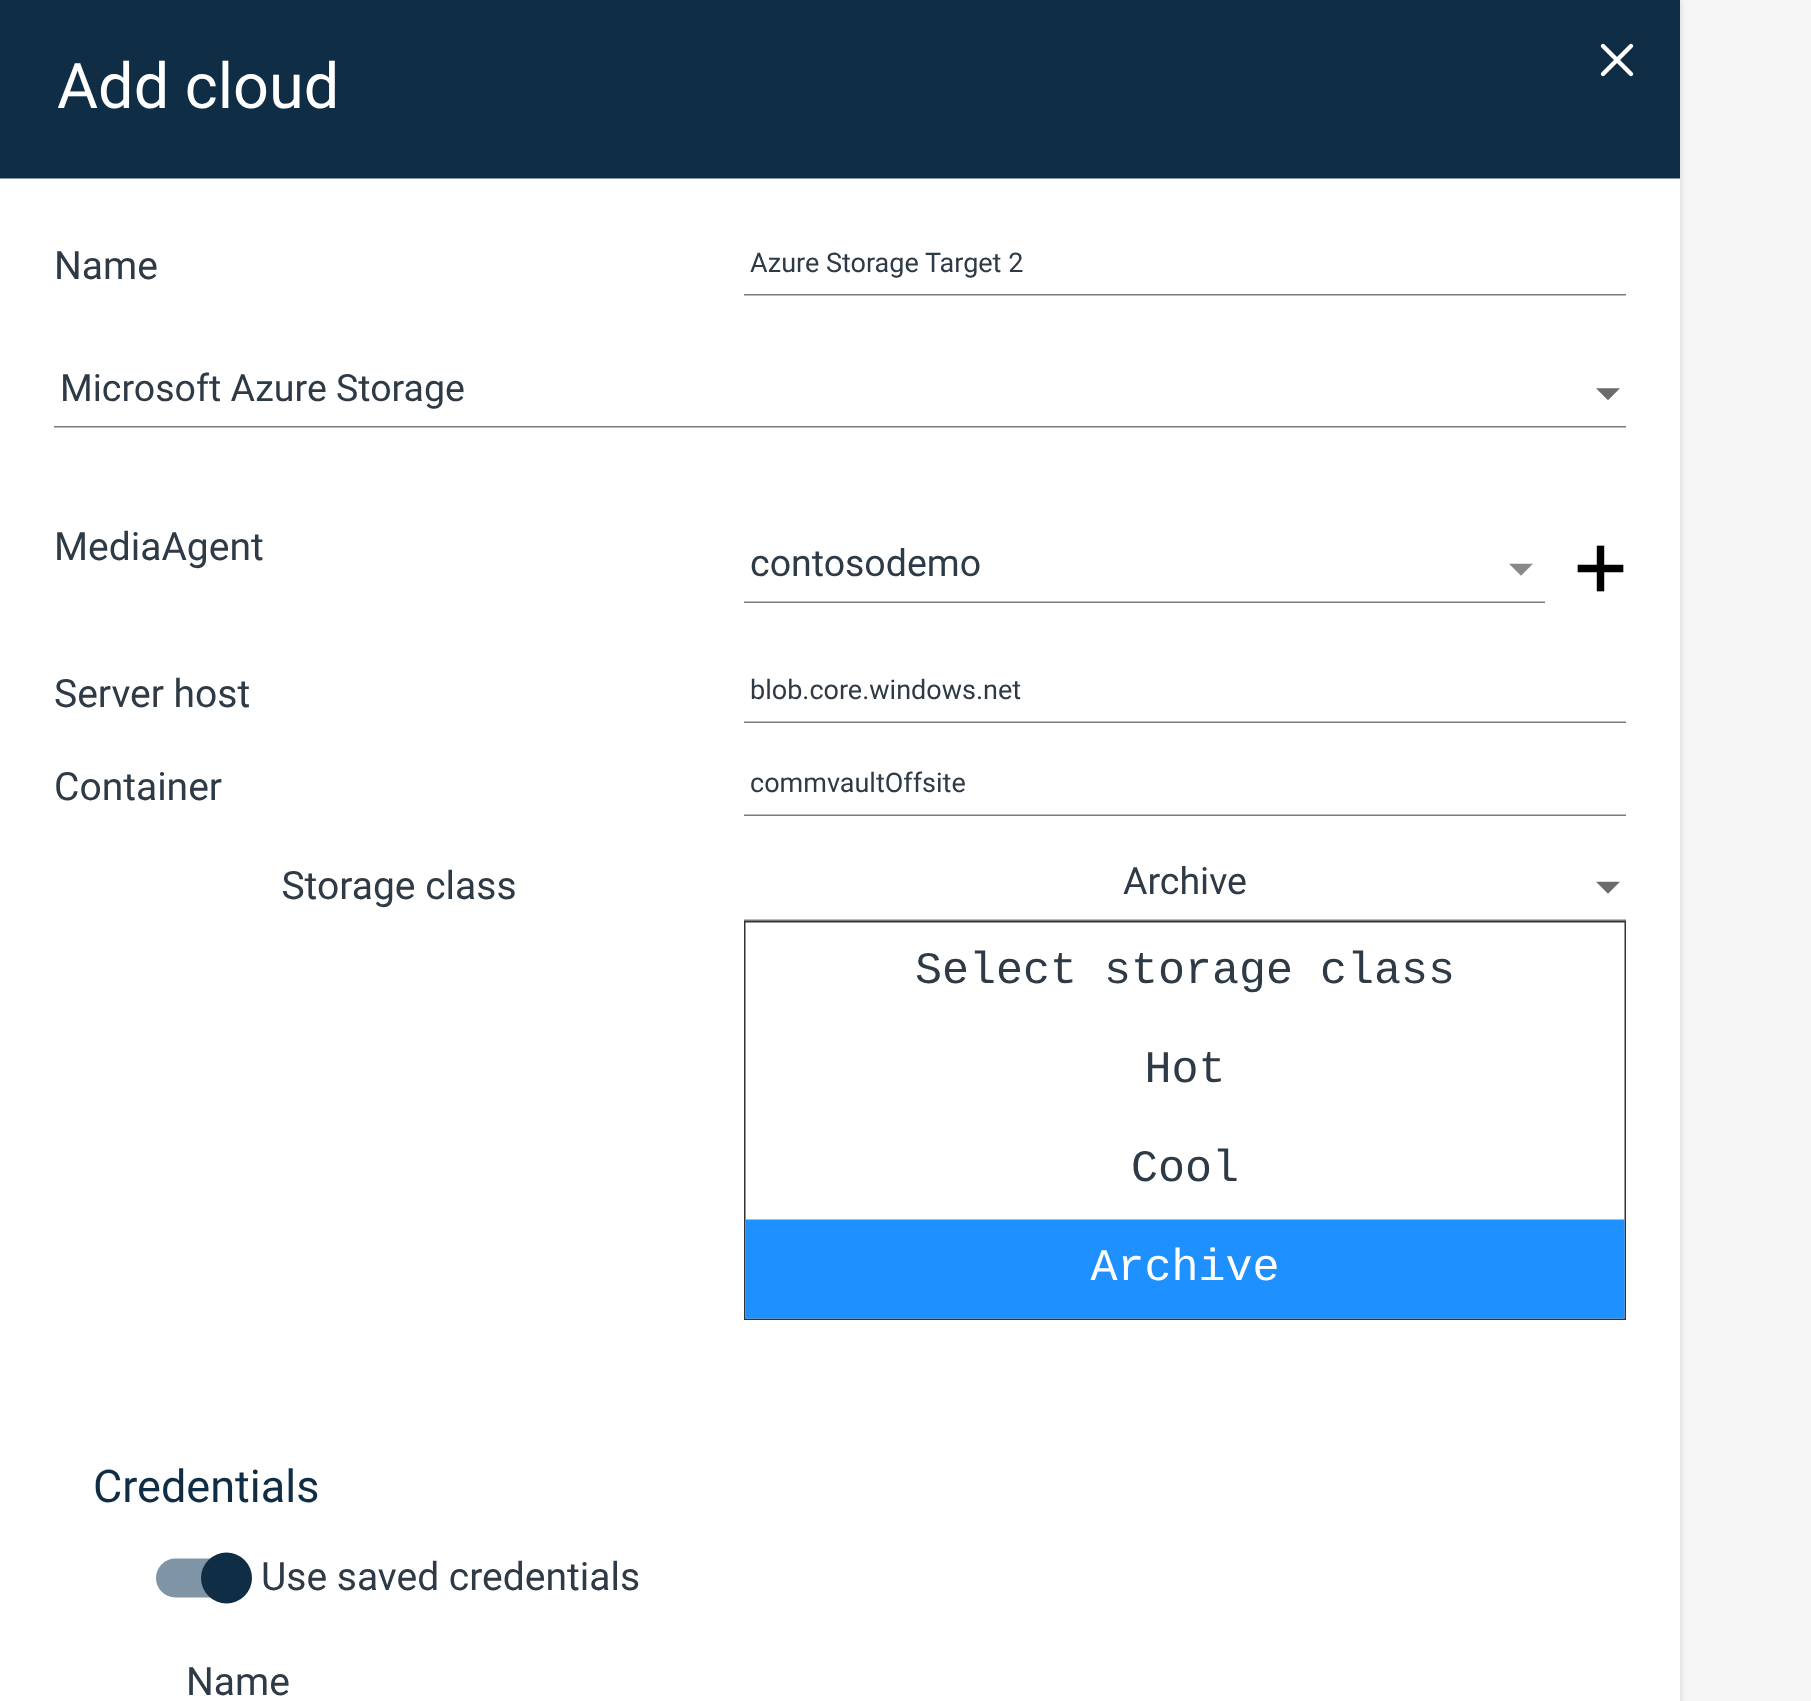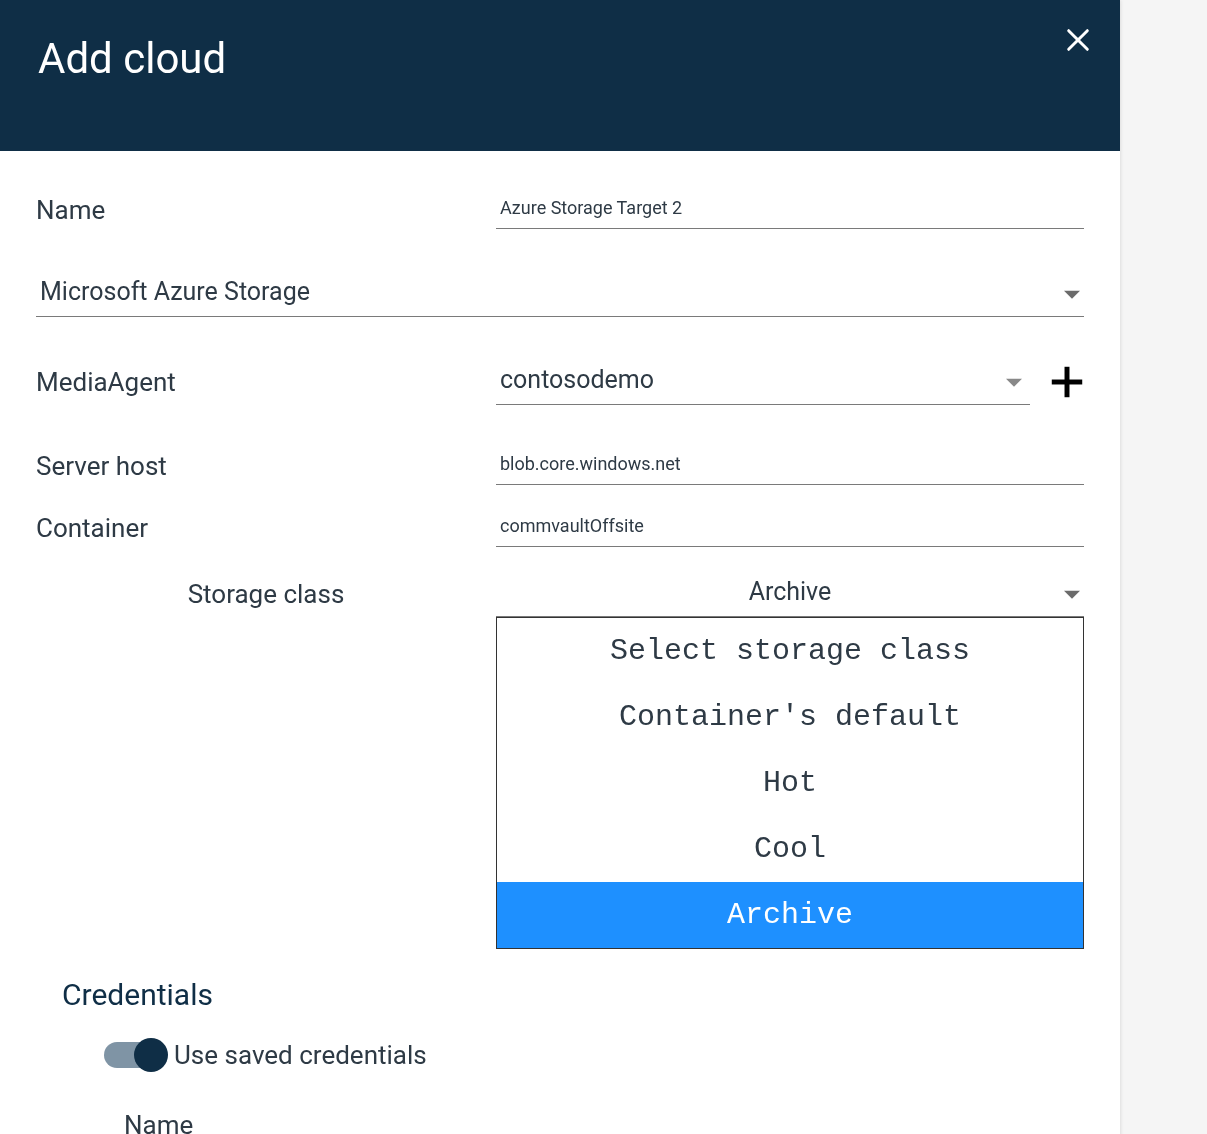--- a/index.html
+++ b/index.html
@@ -13,21 +13,21 @@
   .modal {
     background: #fff;
     width: 1120px;
     margin: 0;
     position: relative;
     box-shadow: 0 0 4px rgba(0,0,0,0.15);
   }
   .header {
     background: #0f2e46;
     color: #fff;
-    padding: 34px 38px 68px 38px;
+    padding: 34px 38px 36px 38px;
     position: relative;
   }
   .header-title {
     font-size: 42px;
     font-weight: 400;
   }
   .close-btn {
     position: absolute;
     top: 26px;
     right: 28px;
@@ -79,21 +79,21 @@
     position: absolute;
     right: 4px;
     top: 50%;
     transform: translateY(-40%);
     width: 0;
     height: 0;
     border-left: 8px solid transparent;
     border-right: 8px solid transparent;
     border-top: 8px solid #6b6b6b;
   }
-  .media-row .ctrl { display:flex; align-items:center; gap: 20px; }
+  .media-row .ctrl { display:flex; align-items:center; gap: 20px; margin-top: 29px; }
   .media-select {
     flex: 1;
     position: relative;
     border-bottom: 1px solid #7a7a7a;
     padding: 6px 4px 10px 4px;
     font-size: 25px;
     color: #2e3a45;
     cursor: pointer;
   }
   .media-caret {
@@ -248,21 +248,20 @@
 
     <div class="row tight" style="margin-bottom:0;text-align:center;">
       <div class="lbl">Storage class</div>
       <div class="ctrl">
         <div class="select-wrap">
           <span>Archive</span>
           <span class="caret"></span>
         </div>
         <div class="dropdown" id="storage-dropdown">
             <div class="dropdown-item">Select storage class</div>
-            <div class="dropdown-item">Container's default</div>
             <div class="dropdown-item">Hot</div>
             <div class="dropdown-item">Cool</div>
             <div class="dropdown-item selected">Archive</div>
           </div>
       </div>
     </div>
 
     <div style="height:330px"></div>
 
     <div class="section-title">Credentials</div>

